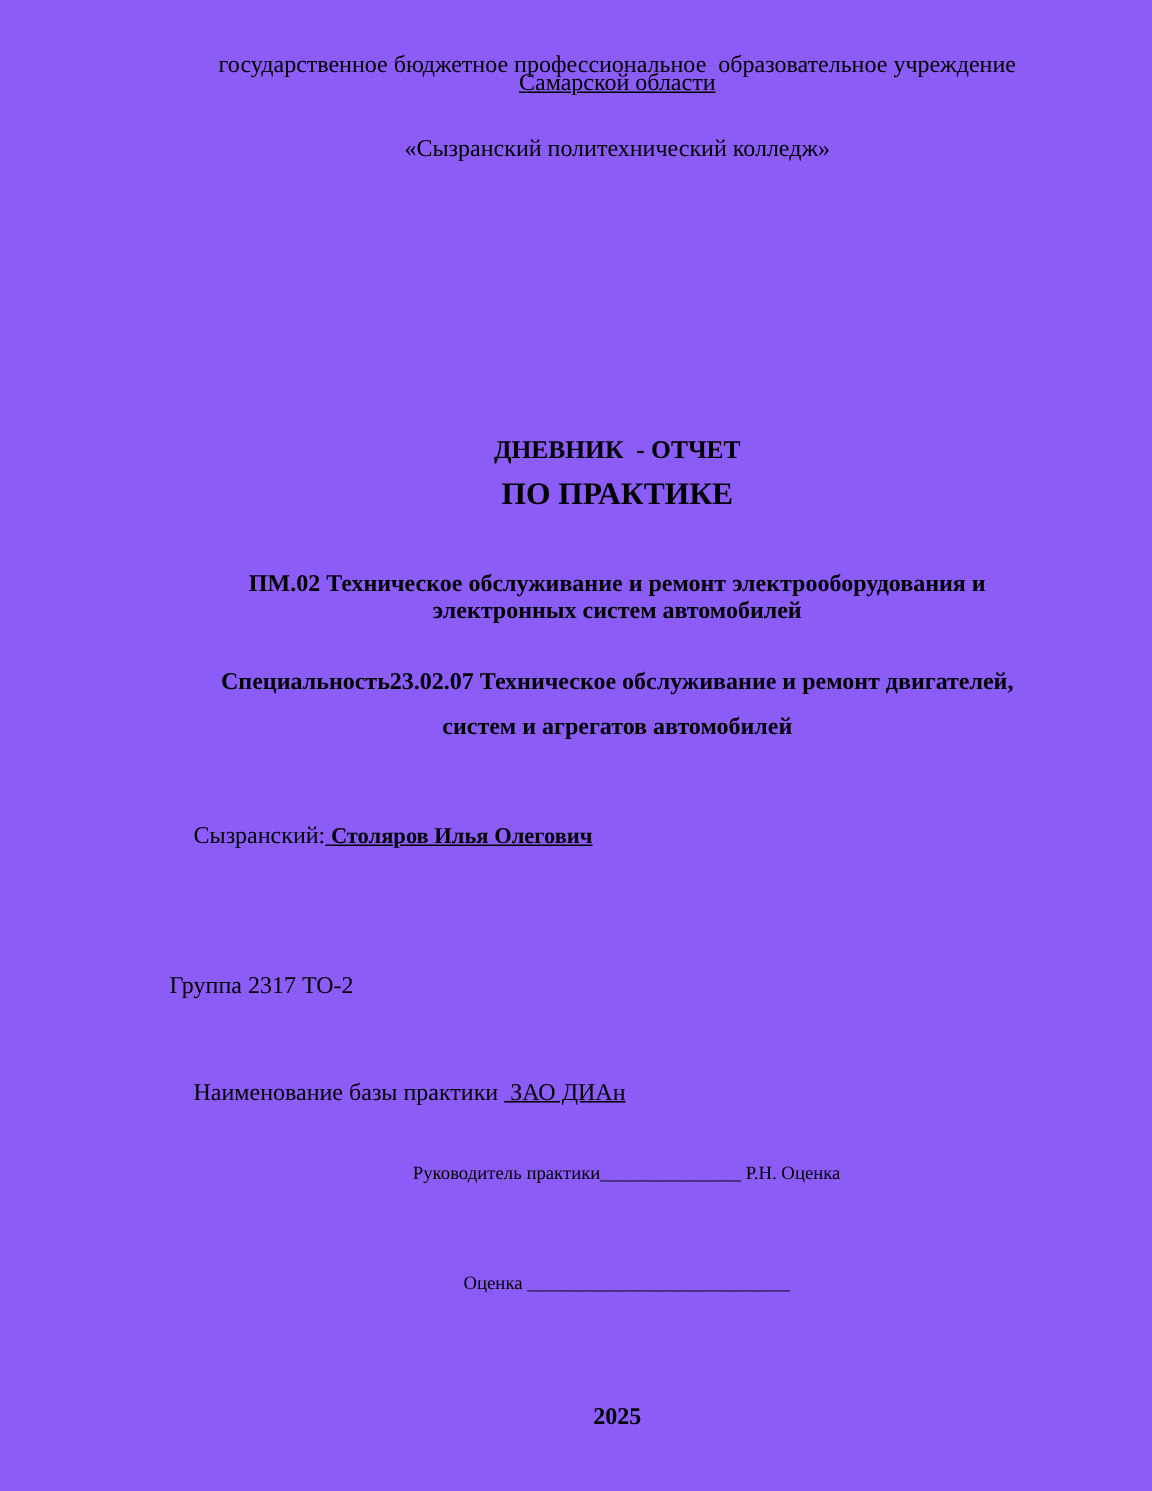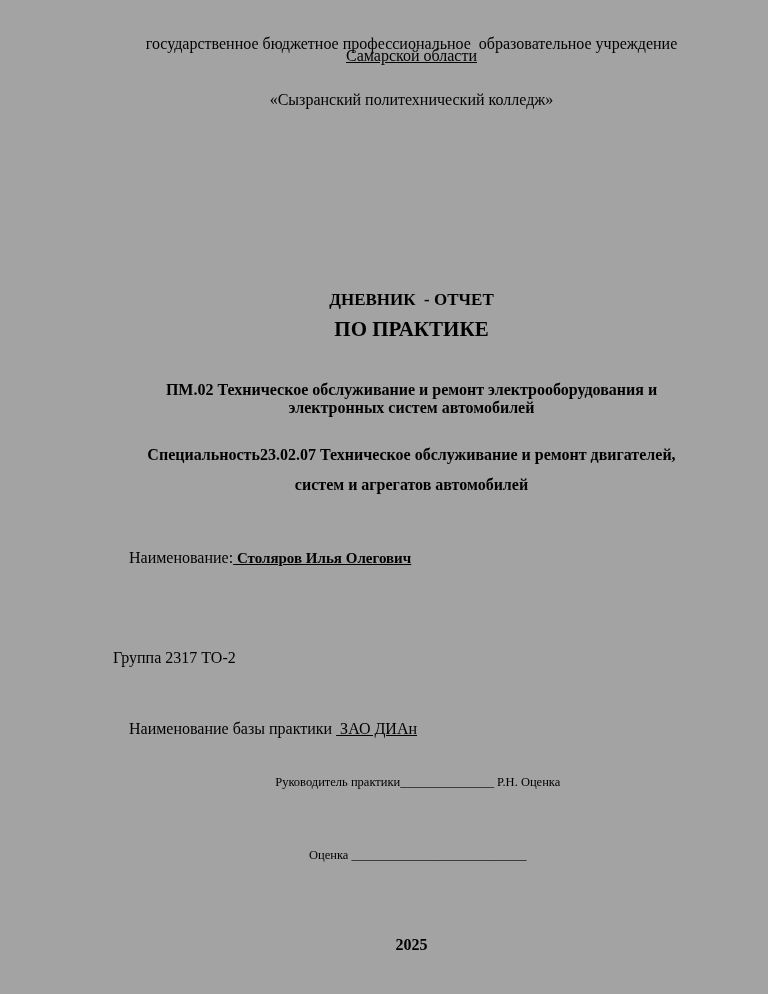--- a/index.html
+++ b/index.html
@@ -4,21 +4,21 @@
 <style>
   html, body {
     margin: 0;
     padding: 0;
     background: #ffffff;
   }
   .page {
     position: relative;
     width: 768px;
     height: 994px;
-    background: #a3a3a3;
+    background: #8b5cf6;
     color: #000000;
     font-family: "Liberation Serif", "DejaVu Serif", serif;
     overflow: hidden;
   }
   
   .line {
     position: absolute;
     left: 113px;
     width: 597px;
     white-space: pre-wrap;
@@ -76,21 +76,21 @@
   <div class="line center bold title-line1">ДНЕВНИК  - ОТЧЕТ</div>
   <div class="line center bold title-line2">ПО ПРАКТИКЕ</div>
 
   <div class="line center bold module-line1">ПМ.02 Техническое обслуживание и ремонт электрооборудования и</div>
   <div class="line center bold module-line2">электронных систем автомобилей</div>
 
   <div class="line center bold spec-line1">Специальность23.02.07 Техническое обслуживание и ремонт двигателей,</div>
   <div class="line center bold spec-line2">систем и агрегатов автомобилей</div>
 
   <div class="line left student-line">
-    <span>Наименование:</span><span class="student-name"> Столяров Илья Олегович</span>
+    <span>Сызранский:</span><span class="student-name"> Столяров Илья Олегович</span>
   </div>
 
   <div class="line left group-line">Группа 2317 ТО-2</div>
 
   <div class="line left base-line">
     <span>Наименование базы практики </span><span class="base-value"> ЗАО ДИАн</span>
   </div>
 
   <div class="line center supervisor-line">
     <span>Руководитель практики</span><span>_______________</span><span> Р.Н. Оценка</span>

